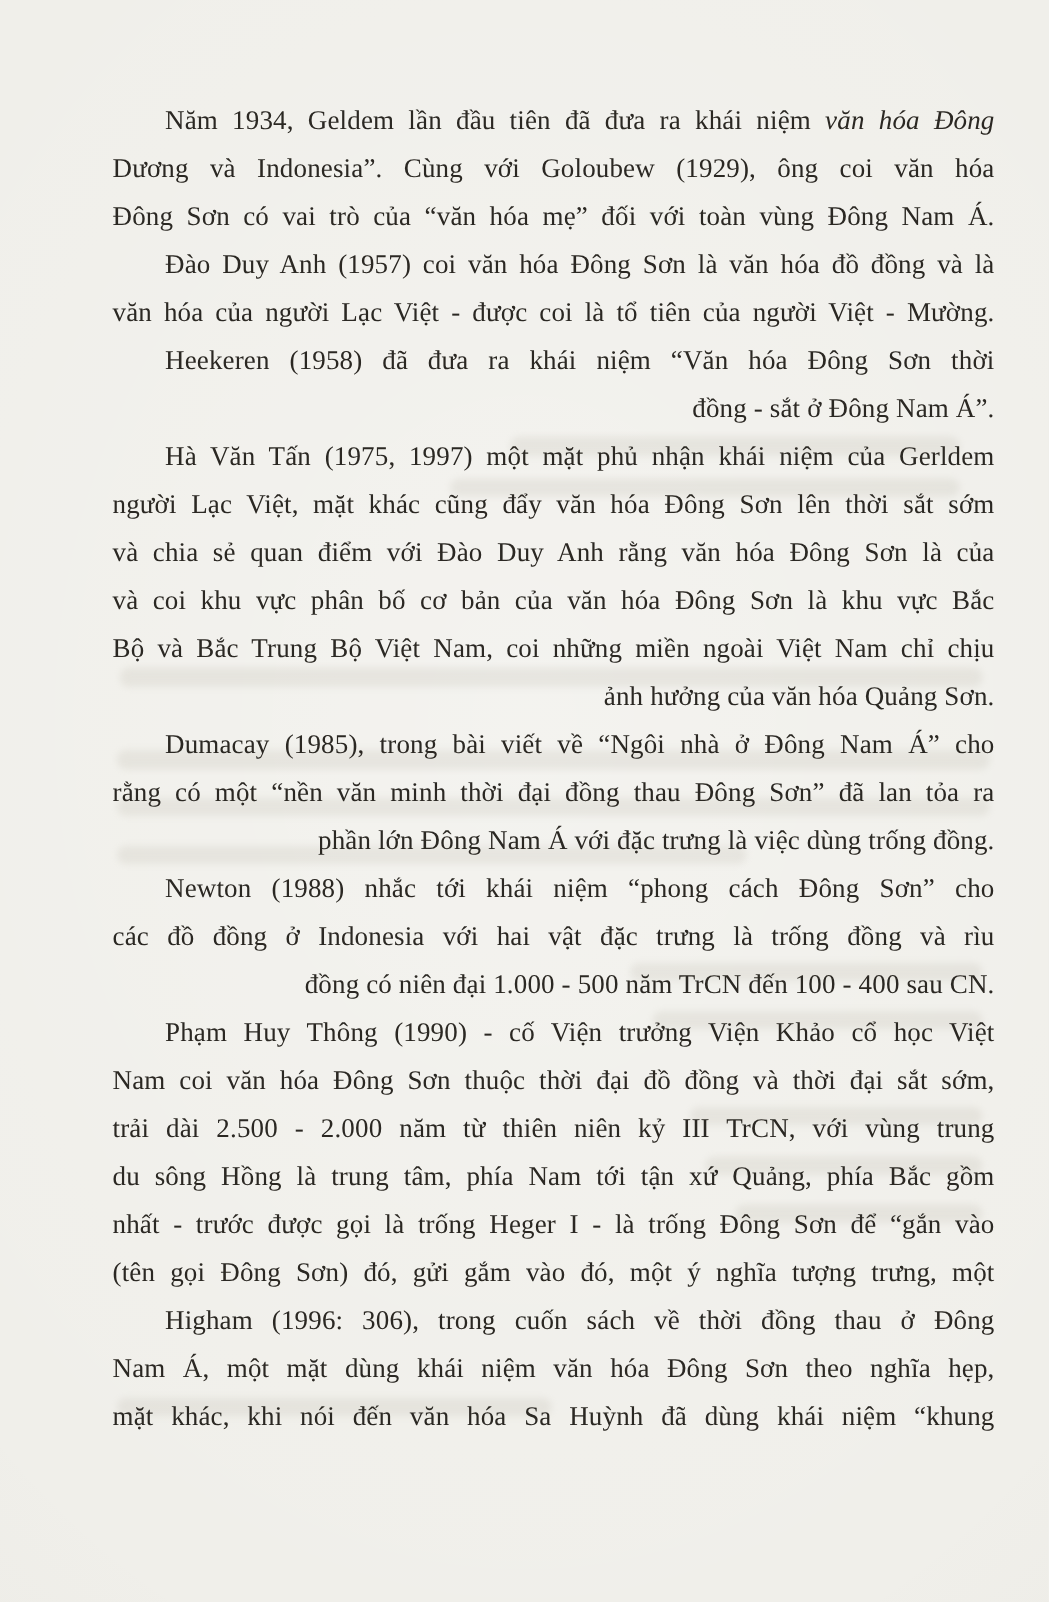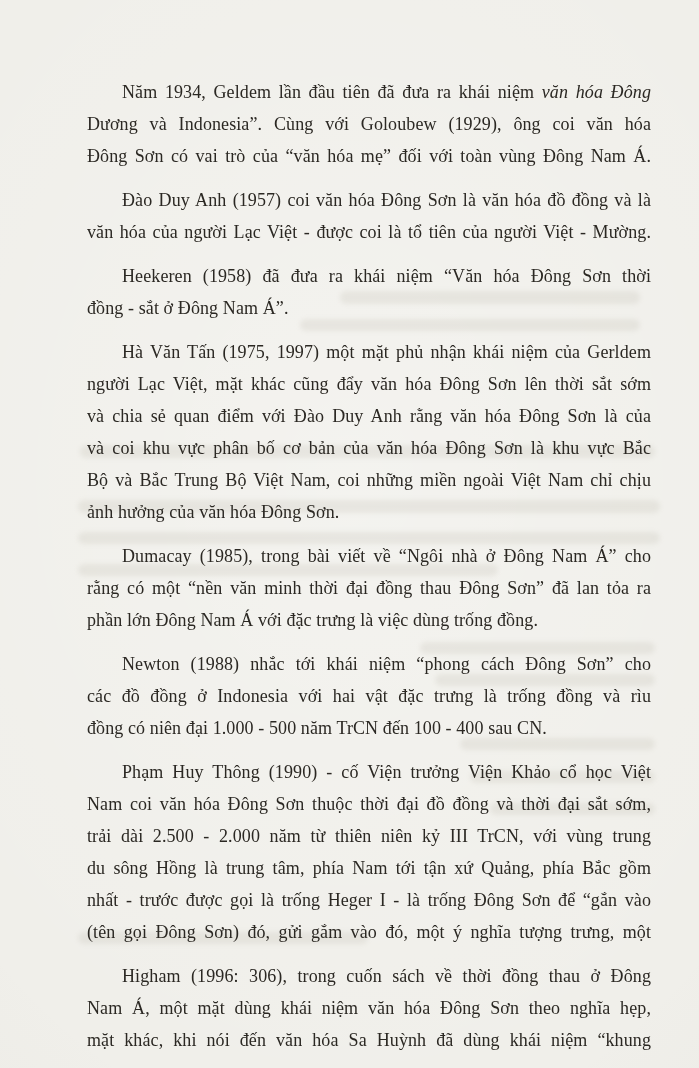--- a/index.html
+++ b/index.html
@@ -16,29 +16,29 @@
       radial-gradient(130% 110% at 50% 45%, rgba(255,255,255,0.25) 0%, rgba(255,255,255,0) 55%, rgba(120,112,95,0.07) 100%),
       #f0efea;
   }
   .page-text {
     position: absolute;
     left: 75px; top: 64px; width: 588px;
     color: #2b2823;
     font-size: 18px;
     letter-spacing: 0.1px;
   }
-  .para { margin: 12px; padding: 0; }
+  .para { margin: 0; padding: 0; }
   .line {
     height: 32px; line-height: 32px;
     text-align: justify;
     text-align-last: justify;
     overflow: visible;
   }
   .line.first { text-indent: 35px; }
-  .line.final { text-align: left; text-align-last: auto; }
+  .line.final { text-align: right; text-align-last: auto; }
   .line.final.flush { text-align: justify; text-align-last: justify; }
   .it { font-style: italic; }
   
   .ghost {
     position: absolute;
     background: #aaa495;
     opacity: 0.16;
     filter: blur(2.5px);
     border-radius: 6px;
     pointer-events: none;
@@ -77,21 +77,21 @@
       <div class="para">
         <div class="line first"><span>Heekeren (1958) đã đưa ra khái niệm “Văn hóa Đông Sơn thời</span></div>
         <div class="line final"><span>đồng - sắt ở Đông Nam Á”.</span></div>
       </div>
       <div class="para">
         <div class="line first"><span>Hà Văn Tấn (1975, 1997) một mặt phủ nhận khái niệm của Gerldem</span></div>
         <div class="line"><span>người Lạc Việt, mặt khác cũng đẩy văn hóa Đông Sơn lên thời sắt sớm</span></div>
         <div class="line"><span>và chia sẻ quan điểm với Đào Duy Anh rằng văn hóa Đông Sơn là của</span></div>
         <div class="line"><span>và coi khu vực phân bố cơ bản của văn hóa Đông Sơn là khu vực Bắc</span></div>
         <div class="line"><span>Bộ và Bắc Trung Bộ Việt Nam, coi những miền ngoài Việt Nam chỉ chịu</span></div>
-        <div class="line final"><span>ảnh hưởng của văn hóa Đông Sơn.</span></div>
+        <div class="line final"><span>ảnh hưởng của văn hóa Quảng Sơn.</span></div>
       </div>
       <div class="para">
         <div class="line first"><span>Dumacay (1985), trong bài viết về “Ngôi nhà ở Đông Nam Á” cho</span></div>
         <div class="line"><span>rằng có một “nền văn minh thời đại đồng thau Đông Sơn” đã lan tỏa ra</span></div>
         <div class="line final"><span>phần lớn Đông Nam Á với đặc trưng là việc dùng trống đồng.</span></div>
       </div>
       <div class="para">
         <div class="line first"><span>Newton (1988) nhắc tới khái niệm “phong cách Đông Sơn” cho</span></div>
         <div class="line"><span>các đồ đồng ở Indonesia với hai vật đặc trưng là trống đồng và rìu</span></div>
         <div class="line final"><span>đồng có niên đại 1.000 - 500 năm TrCN đến 100 - 400 sau CN.</span></div>

